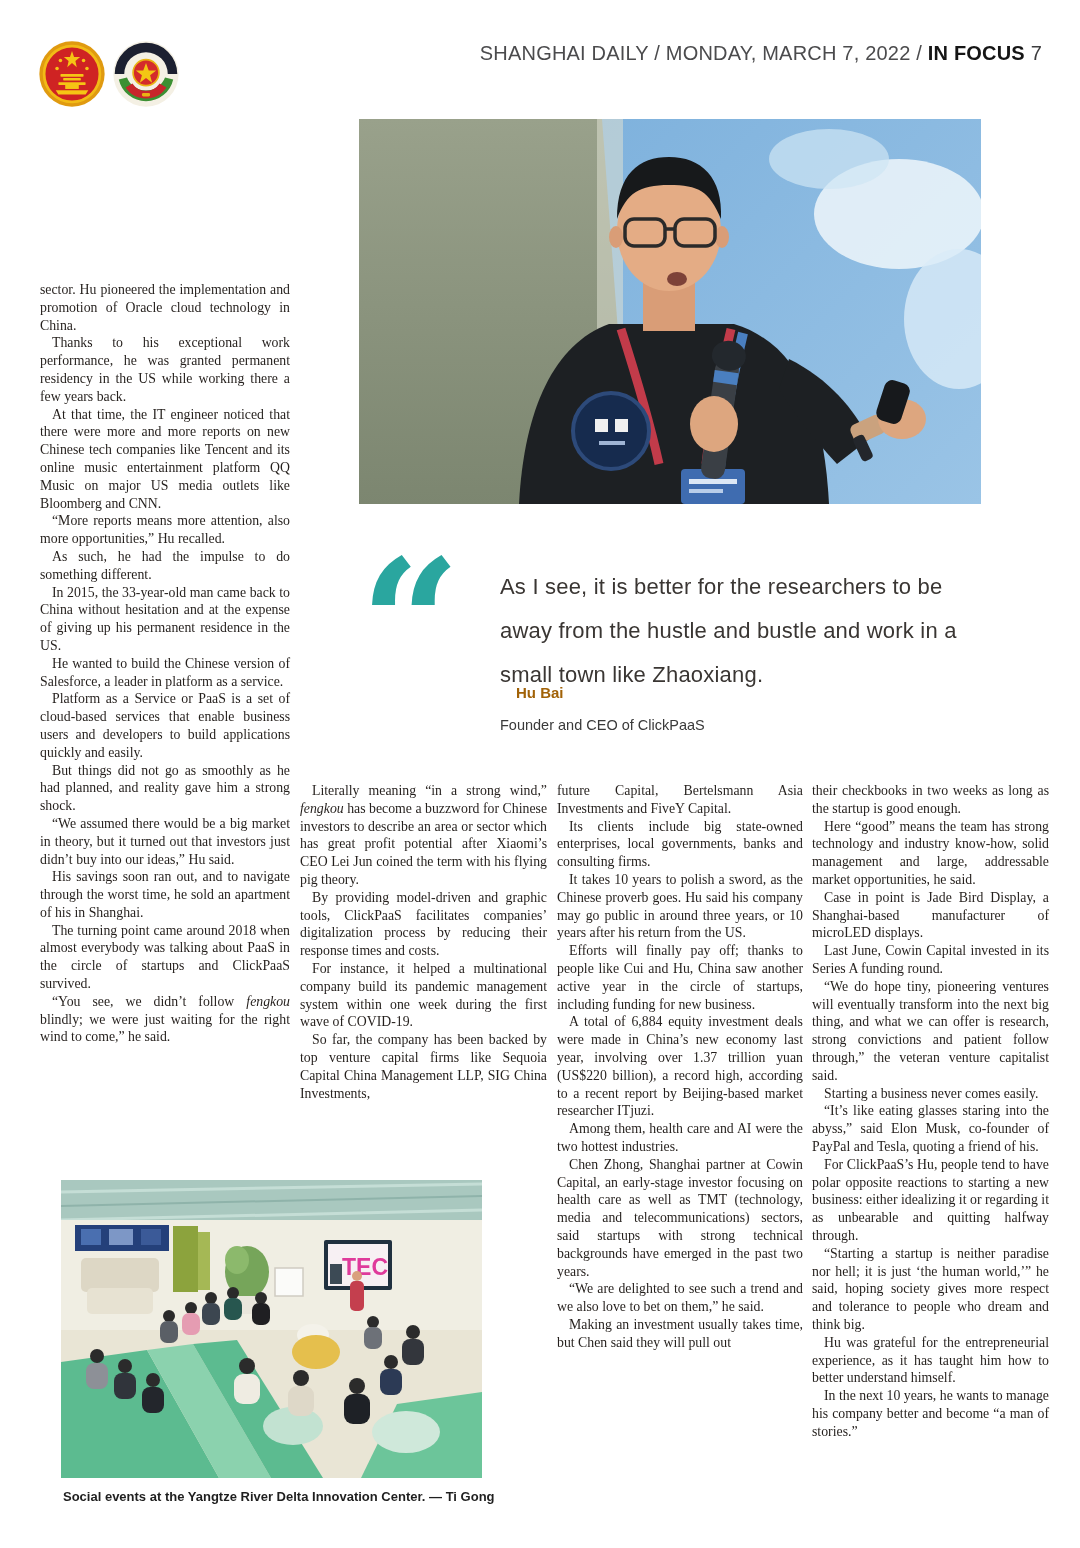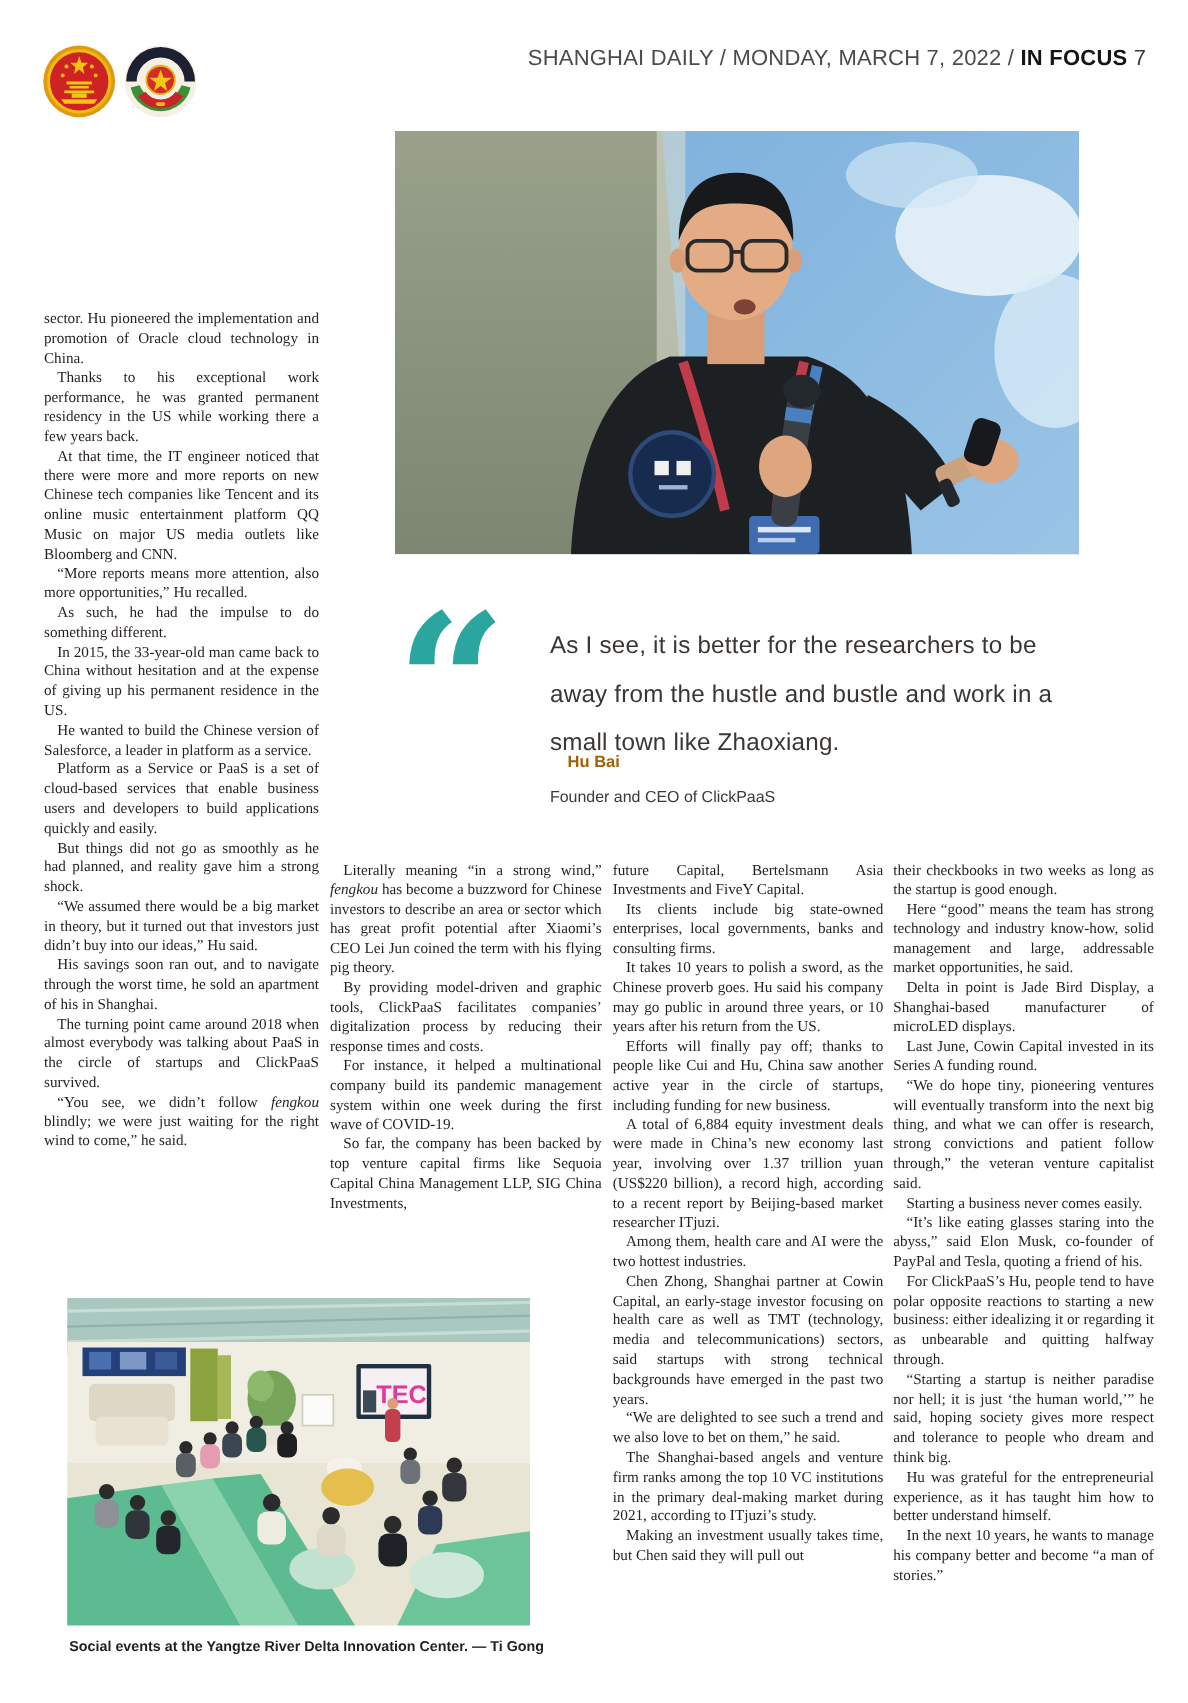--- a/index.html
+++ b/index.html
@@ -195,27 +195,26 @@
     </div>
   <div class="col" id="col-3">
       <p class="noindent"><span>future Capital, Bertelsmann Asia Investments and FiveY Capital.</span></p>
       <p><span>Its clients include big state-owned enterprises, local governments, banks and consulting firms.</span></p>
       <p><span>It takes 10 years to polish a sword, as the Chinese proverb goes. Hu said his company may go public in around three years, or 10 years after his return from the US.</span></p>
       <p><span>Efforts will finally pay off; thanks to people like Cui and Hu, China saw another active year in the circle of startups, including funding for new business.</span></p>
       <p><span>A total of 6,884 equity investment deals were made in China’s new economy last year, involving over 1.37 trillion yuan (US$220 billion), a record high, according to a recent report by Beijing-based market researcher ITjuzi.</span></p>
       <p><span>Among them, health care and AI were the two hottest industries.</span></p>
       <p><span>Chen Zhong, Shanghai partner at Cowin Capital, an early-stage investor focusing on health care as well as TMT (technology, media and telecommunications) sectors, said startups with strong technical backgrounds have emerged in the past two years.</span></p>
       <p><span>“We are delighted to see such a trend and we also love to bet on them,” he said.</span></p>
-      <p><span>The Shanghai-based angels and venture firm ranks among the top 10 VC institutions in the primary deal-making market during 2021, according to ITjuzi’s study.</span></p>
       <p><span>Making an investment usually takes time, but Chen said they will pull out</span></p>
     </div>
   <div class="col" id="col-4">
       <p class="noindent"><span>their checkbooks in two weeks as long as the startup is good enough.</span></p>
       <p><span>Here “good” means the team has strong technology and industry know-how, solid management and large, addressable market opportunities, he said.</span></p>
-      <p><span>Delta in point is Jade Bird Display, a Shanghai-based manufacturer of microLED displays.</span></p>
+      <p><span>Case in point is Jade Bird Display, a Shanghai-based manufacturer of microLED displays.</span></p>
       <p><span>Last June, Cowin Capital invested in its Series A funding round.</span></p>
       <p><span>“We do hope tiny, pioneering ventures will eventually transform into the next big thing, and what we can offer is research, strong convictions and patient follow through,” the veteran venture capitalist said.</span></p>
       <p><span>Starting a business never comes easily.</span></p>
       <p><span>“It’s like eating glasses staring into the abyss,” said Elon Musk, co-founder of PayPal and Tesla, quoting a friend of his.</span></p>
       <p><span>For ClickPaaS’s Hu, people tend to have polar opposite reactions to starting a new business: either idealizing it or regarding it as unbearable and quitting halfway through.</span></p>
       <p><span>“Starting a startup is neither paradise nor hell; it is just ‘the human world,’” he said, hoping society gives more respect and tolerance to people who dream and think big.</span></p>
       <p><span>Hu was grateful for the entrepreneurial experience, as it has taught him how to better understand himself.</span></p>
       <p><span>In the next 10 years, he wants to manage his company better and become “a man of stories.”</span></p>
     </div>
 

